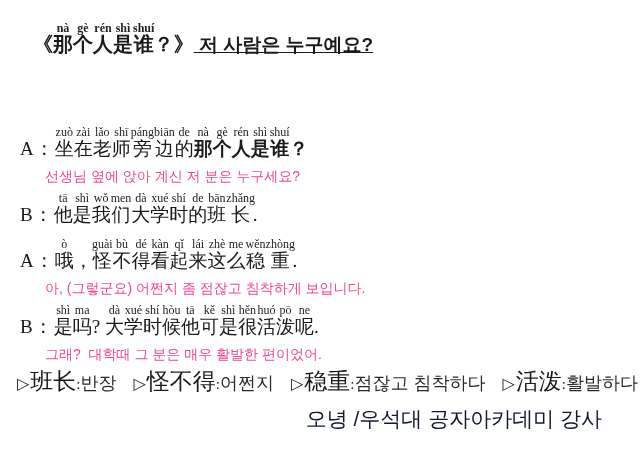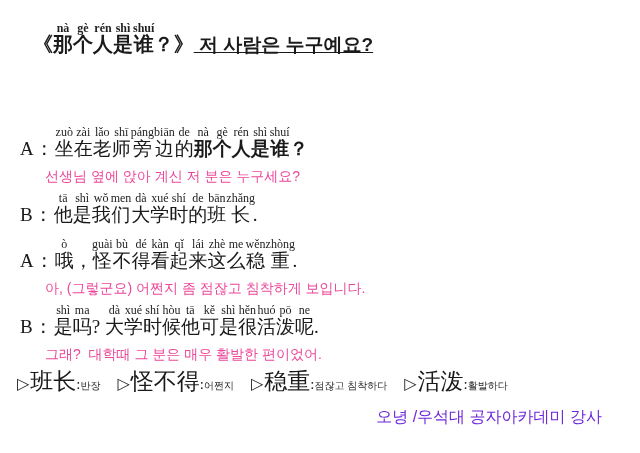--- a/index.html
+++ b/index.html
@@ -68,31 +68,31 @@
     margin-left: 2px;
     white-space: nowrap;
     line-height: 24px;
   }
   .vocab-item { margin-right: 13px; }
   .vocab .marker { font-size: 16px; margin-right: 1px; }
   .vocab .cn { font-size: 23px; }
   .vocab .sep { font-size: 15px; }
   .vocab .kr {
     font-family: "Liberation Sans", "DejaVu Sans", sans-serif;
-    font-size: 10px;
+    font-size: 18px;
     color: #2a2a2a;
   }
   
   .credit {
     margin-top: 9px;
     margin-right: 28px;
     text-align: right;
     font-family: "Liberation Sans", "DejaVu Sans", sans-serif;
-    font-size: 16px;
-    color: #6d28d9;
+    font-size: 21px;
+    color: #0f172a;
   }
 </style>
 </head>
 <body>
 
 <div class="page">
 
   <div class="title"><span>《</span><span><ruby>那<rt>nà</rt></ruby><ruby>个<rt>gè</rt></ruby><ruby>人<rt>rén</rt></ruby><ruby>是<rt>shì</rt></ruby><ruby>谁<rt>shuí</rt></ruby></span><span>？》</span><span class="kr"> 저 사람은 누구예요?</span></div>
 
   <div class="dialog">

